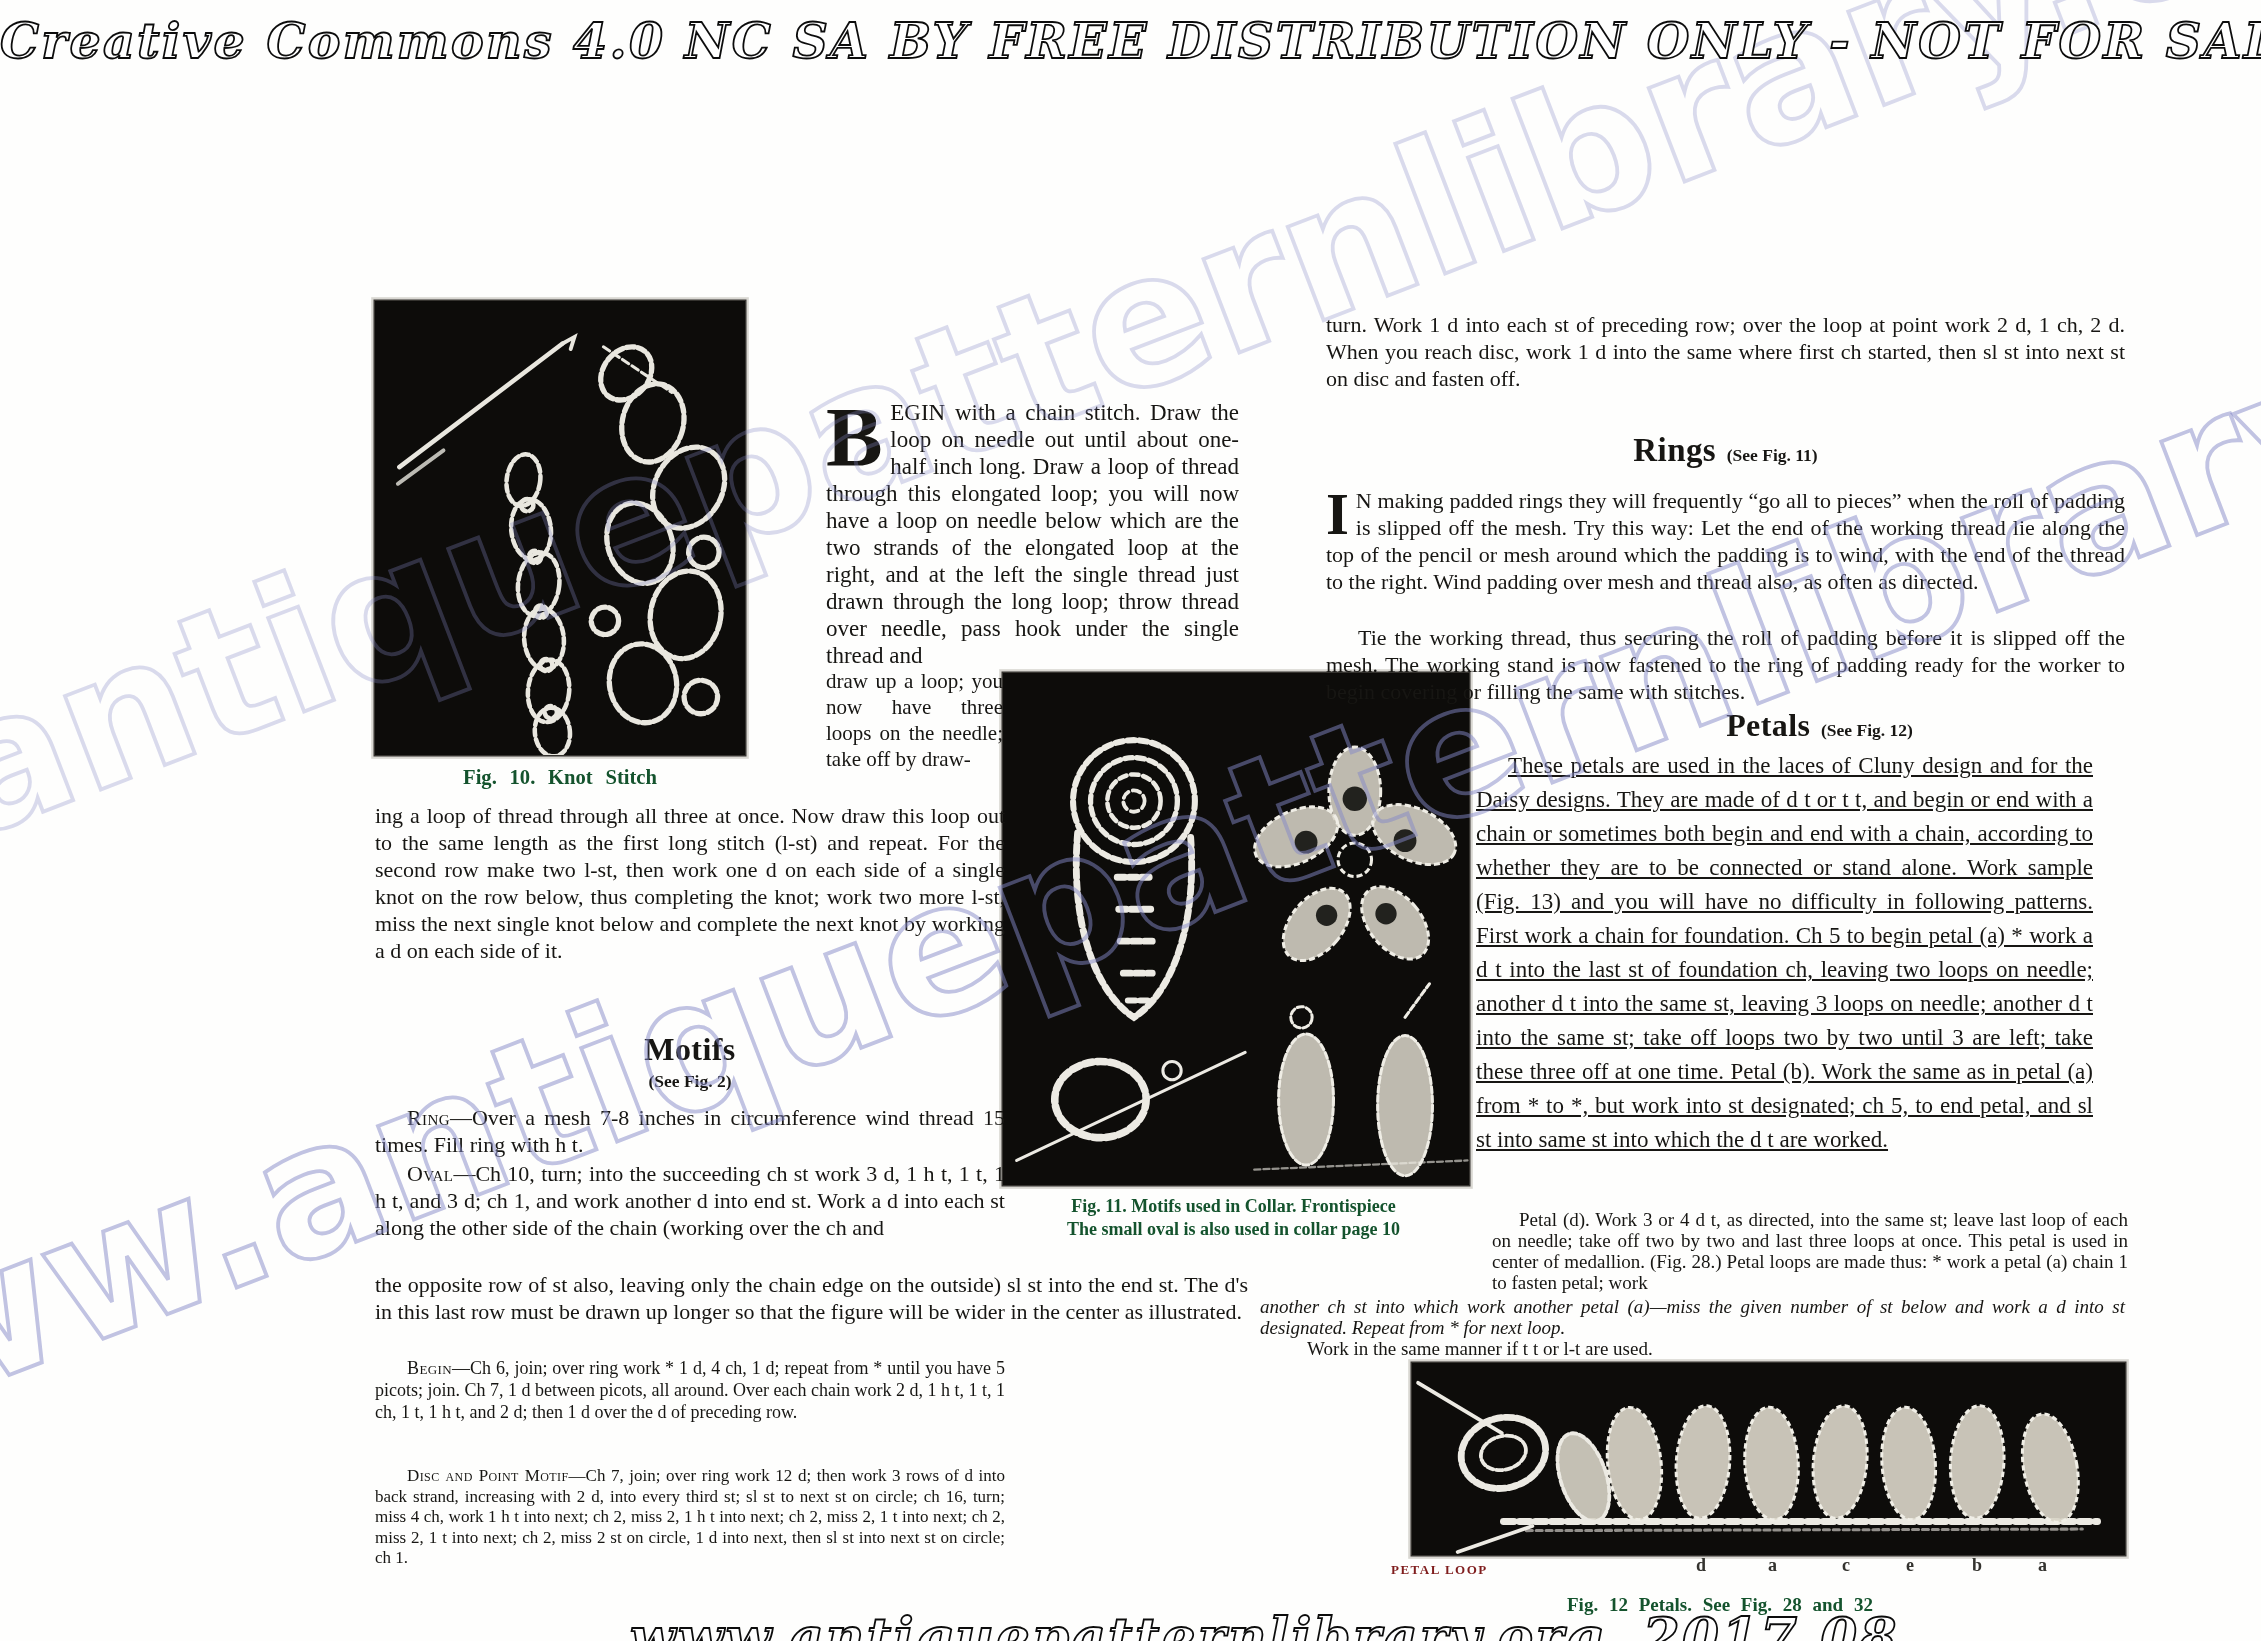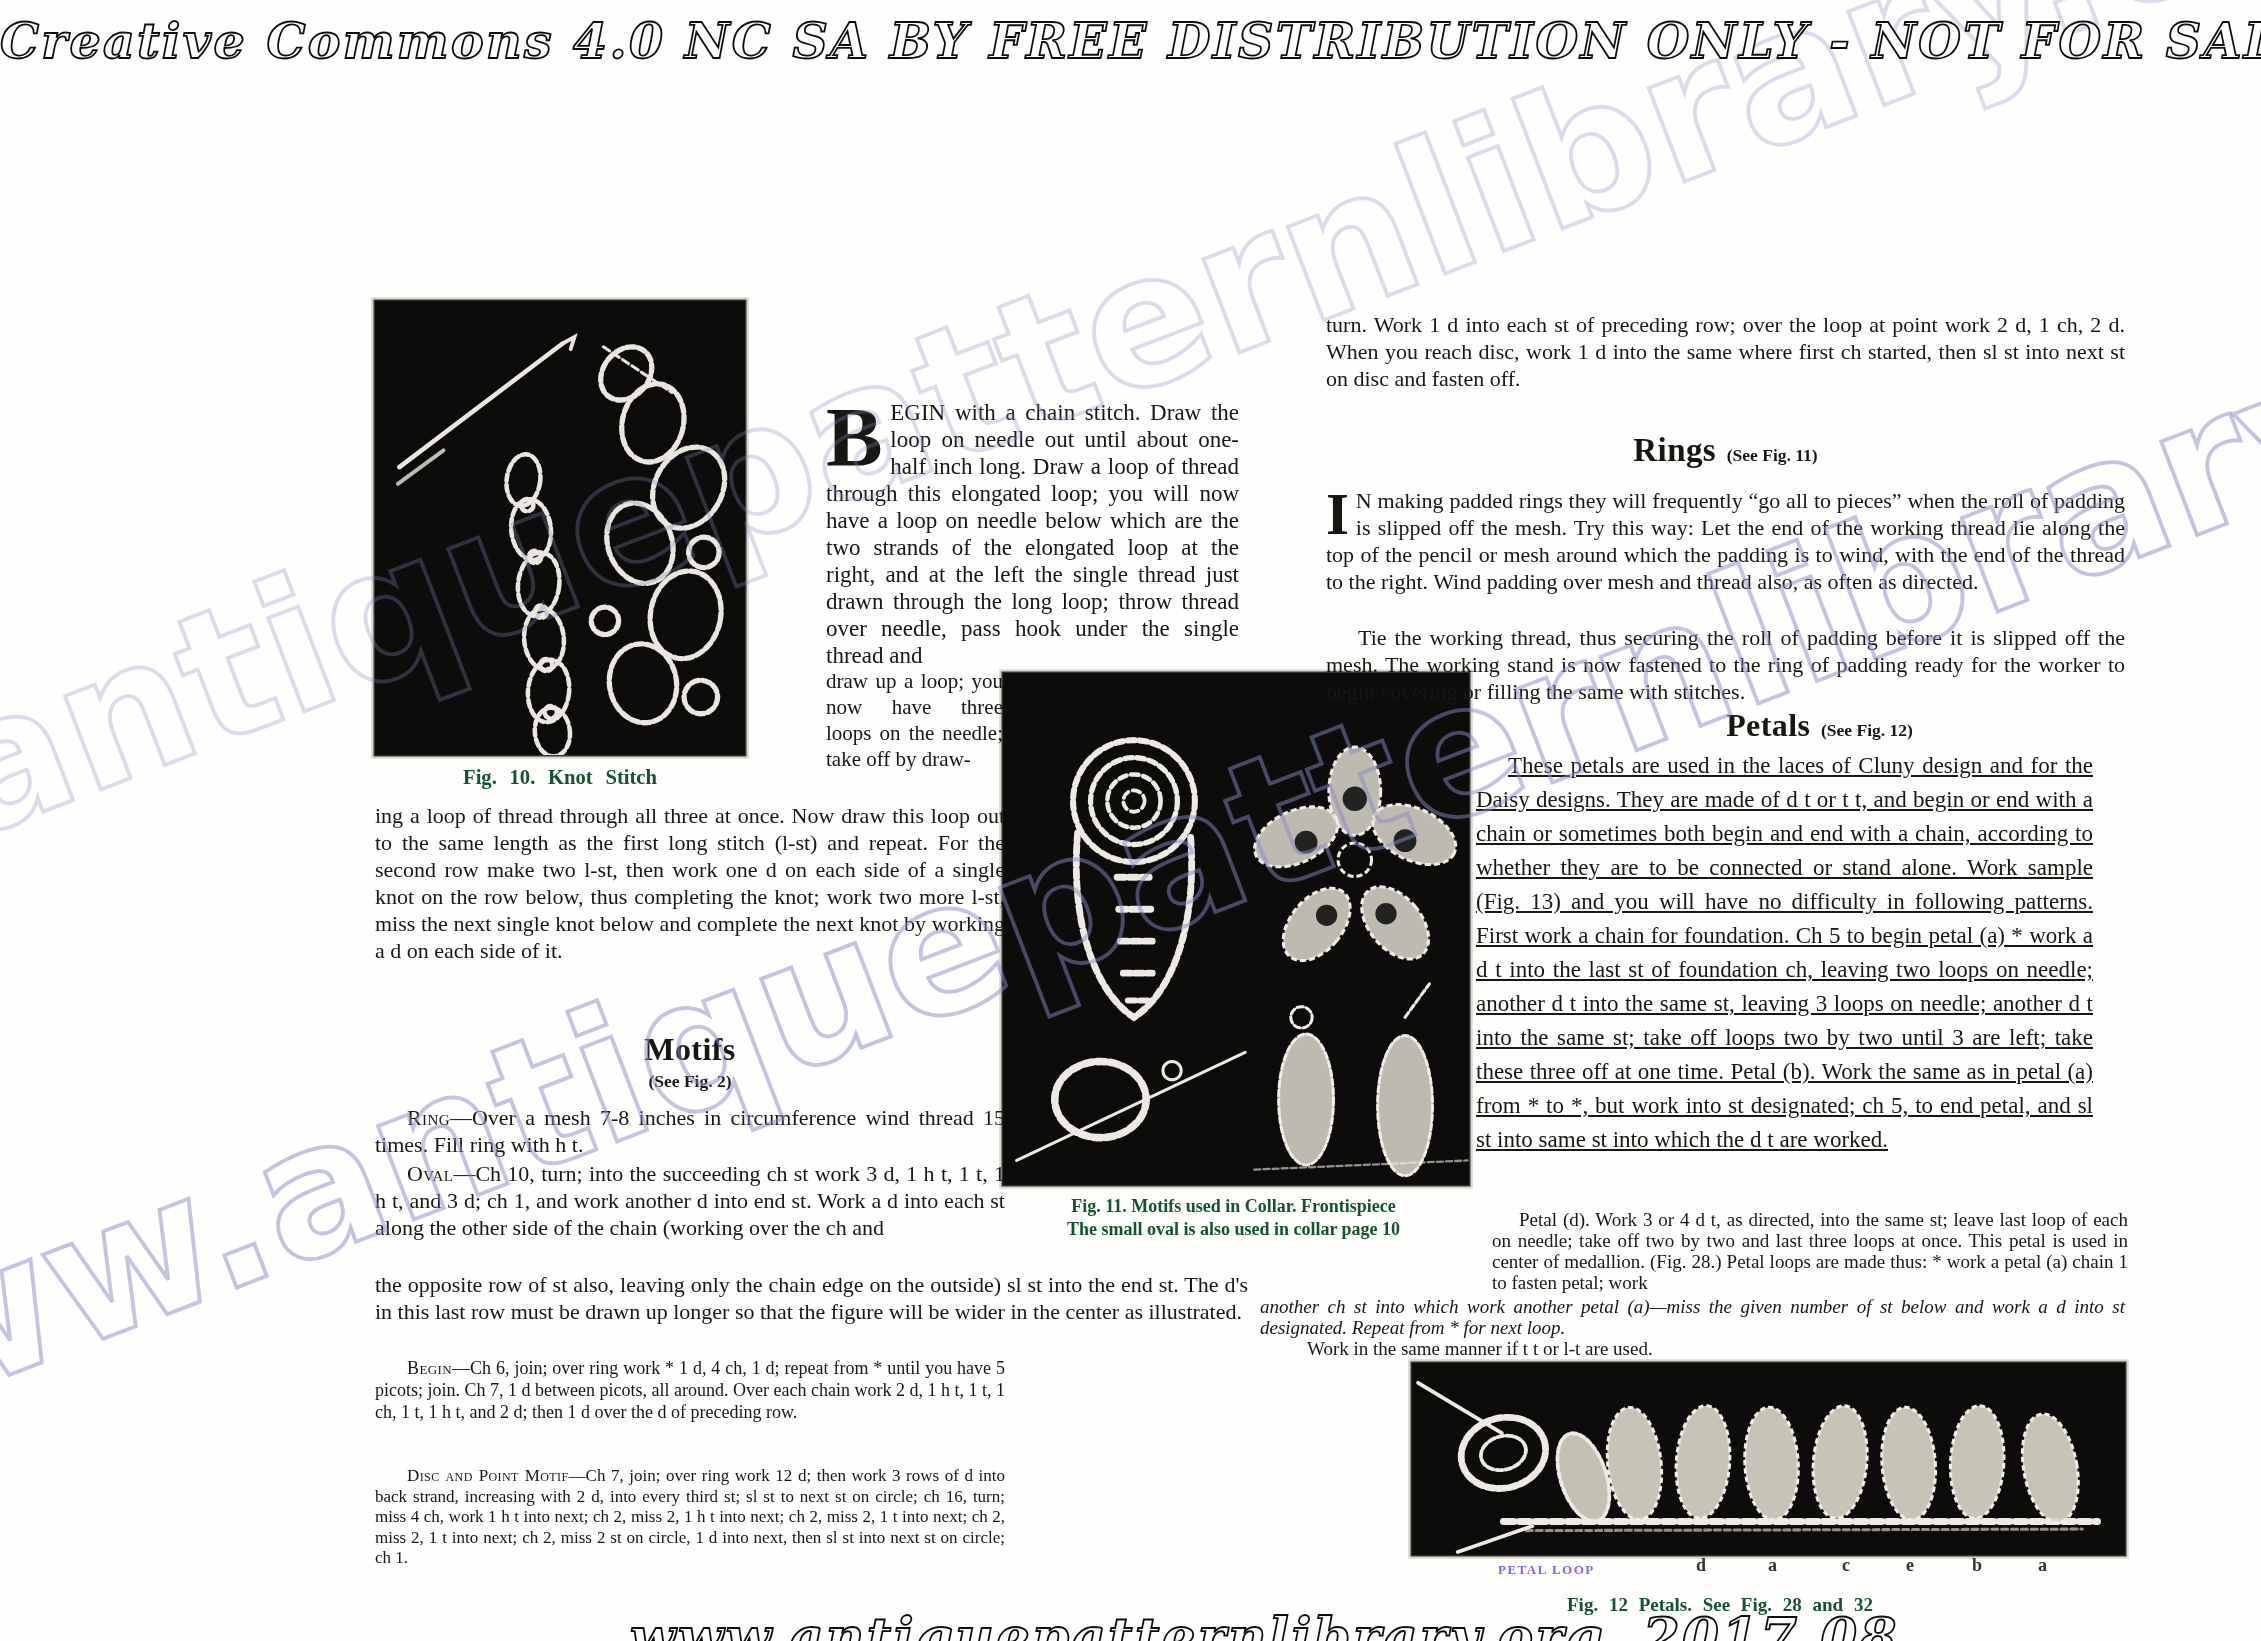--- a/index.html
+++ b/index.html
@@ -24,22 +24,22 @@
   .photo{position:absolute;background:#0d0c0a;box-shadow:0 0 0 1.5px #35332f, 0 0 0 3.8px #d9d7d2;z-index:1;}
   .fig10{left:375px;top:301px;width:370px;height:454px;}
   .fig11{left:1003px;top:673px;width:466px;height:512px;}
   .fig12{left:1412px;top:1363px;width:713px;height:192px;}
   
   .cap{position:absolute;font-weight:bold;color:#14532d;z-index:2;}
   .fig10-cap{left:375px;top:766px;width:370px;text-align:center;font-size:20.6px;word-spacing:7.6px;}
   .fig11-cap{left:944px;top:1195px;width:579px;text-align:center;font-size:18px;line-height:23px;}
   .fig12-cap{left:1567px;top:1594px;font-size:19px;word-spacing:6px;white-space:nowrap;}
   .fig12-letter{position:absolute;top:1555px;font-size:18px;font-weight:bold;color:#34332f;z-index:2;}
-  .petal-loop{position:absolute;left:1498px;top:1562px;font-size:13px;font-weight:bold;
-              letter-spacing:1.5px;color:#8b5cf6;z-index:2;}
+  .petal-loop{position:absolute;left:1391px;top:1562px;font-size:13px;font-weight:bold;
+              letter-spacing:1.5px;color:#7f1d1d;z-index:2;}
   
   .blk{position:absolute;z-index:2;}
   .para{font-size:22px;line-height:27px;text-align:justify;}
   .indent{text-indent:32px;}
   .lead{font-variant:small-caps;letter-spacing:0.4px;}
   .h1{font-size:36px;font-weight:bold;text-align:center;letter-spacing:0.4px;}
   .see{font-size:17.5px;font-weight:bold;text-align:center;margin-top:3px;}
   .h1i{font-size:33px;font-weight:bold;letter-spacing:0.4px;}
   .seei{font-size:17.5px;font-weight:bold;margin-left:10.7px;}
   .dropcap{float:left;font-size:85px;line-height:67px;font-weight:bold;padding:4.6px 7.6px 0 0;}

